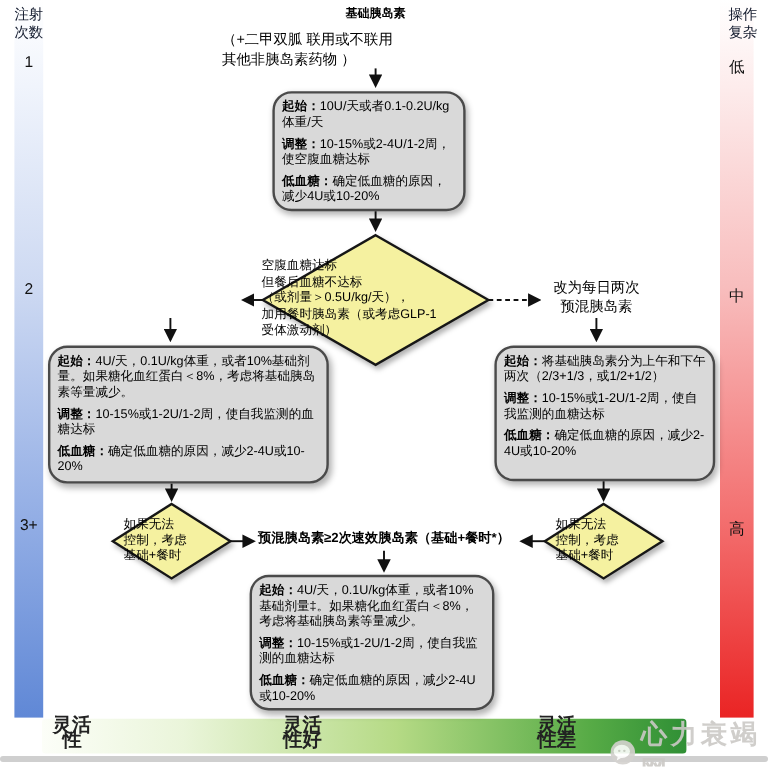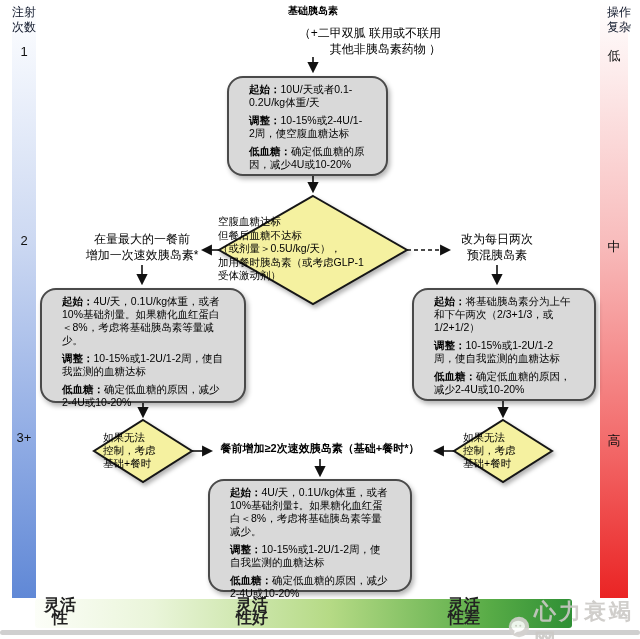--- a/index.html
+++ b/index.html
@@ -13,24 +13,24 @@
     background:linear-gradient(180deg,#ffffff 0%,#fdecec 12%,#f8bdbd 40%,#f37070 72%,#ea2424 100%);}
   .bottom-bar{position:absolute;left:35px;top:599px;width:537px;height:29px;border-radius:3px;
     background:linear-gradient(90deg,#fcfef8 0%,#eaf5da 22%,#b5da85 55%,#57ab46 85%,#2f8f35 100%);}
   .bottom-rule{position:absolute;left:0;top:630px;width:640px;height:5px;background:#cfcfcf;border-radius:3px;}
   .axis-head{position:absolute;font-size:12px;line-height:15px;color:#0f172a;text-align:center;width:34px;}
   .axis-tick{position:absolute;font-size:13px;color:#111;text-align:center;width:34px;}
   .flex-label{position:absolute;font-size:16px;font-weight:600;color:#222;line-height:13px;text-align:center;width:44px;}
 
   
   .title{position:absolute;left:210px;top:4px;width:206px;text-align:center;font-size:10px;font-weight:bold;color:#000;}
-  .subtitle{position:absolute;left:185px;top:25px;width:256px;text-align:right;font-size:12px;line-height:16px;color:#000;}
+  .subtitle{position:absolute;left:185px;top:25px;width:256px;text-align:left;font-size:12px;line-height:16px;color:#000;}
 
   .gbox{position:absolute;background:#d9d9d9;border:2px solid #4a4a4a;border-radius:16px;
-    box-shadow:2px 3px 5px rgba(0,0,0,.3);padding:5px 20px;box-sizing:border-box;color:#000;}
+    box-shadow:2px 3px 5px rgba(0,0,0,.3);padding:5px 6px;box-sizing:border-box;color:#000;}
   .gbox p{margin:0 0 5px 0;font-size:10.5px;line-height:13px;}
   .gbox b{font-weight:bold;}
 
   .dia-text{position:absolute;text-align:left;color:#000;}
   .dia-text div{white-space:nowrap;}
   .branch{position:absolute;text-align:center;font-size:12px;line-height:16px;color:#000;}
   .center-note{position:absolute;left:207px;top:441px;width:226px;text-align:center;
     font-size:11px;font-weight:600;color:#000;white-space:nowrap;}
 
   svg.connect{position:absolute;left:0;top:0;z-index:1;}
@@ -128,30 +128,26 @@
     </div>
 
     <div class="dia-text" style="left:218px;top:215px;width:190px;font-size:10.5px;line-height:13.5px;">
       <div>空腹血糖达标</div>
       <div>但餐后血糖不达标</div>
       <div>（或剂量＞0.5U/kg/天），</div>
       <div>加用餐时胰岛素（或考虑GLP-1</div>
       <div>受体激动剂）</div>
     </div>
 
-    <div class="branch" style="left:68px;top:231px;width:148px;">
-      <div>在量最大的一餐前</div>
-      <div>增加一次速效胰岛素*</div>
-    </div>
     <div class="branch" style="left:440px;top:231px;width:114px;">
       <div>改为每日两次</div>
       <div>预混胰岛素</div>
     </div>
 
-    <div class="gbox" style="left:40px;top:288px;width:206px;height:115px;">
+    <div class="gbox" style="left:40px;top:288px;width:234px;height:115px;">
       <p><b>起始：</b><span>4U/天，0.1U/kg体重，或者10%基础剂量。如果糖化血红蛋白＜8%，考虑将基础胰岛素等量减少。</span></p>
       <p><b>调整：</b><span>10-15%或1-2U/1-2周，使自我监测的血糖达标</span></p>
       <p><b>低血糖：</b><span>确定低血糖的原因，减少2-4U或10-20%</span></p>
     </div>
 
     <div class="gbox" style="left:412px;top:288px;width:184px;height:113px;">
       <p><b>起始：</b><span>将基础胰岛素分为上午和下午两次（2/3+1/3，或1/2+1/2）</span></p>
       <p><b>调整：</b><span>10-15%或1-2U/1-2周，使自我监测的血糖达标</span></p>
       <p><b>低血糖：</b><span>确定低血糖的原因，减少2-4U或10-20%</span></p>
     </div>
@@ -160,21 +156,21 @@
       <div>如果无法</div>
       <div>控制，考虑</div>
       <div>基础+餐时</div>
     </div>
     <div class="dia-text" style="left:463px;top:431px;width:80px;font-size:10.5px;line-height:13px;">
       <div>如果无法</div>
       <div>控制，考虑</div>
       <div>基础+餐时</div>
     </div>
 
-    <div class="center-note">餐前增加≥2次速效胰岛素（基础+餐时*）</div>
+    <div class="center-note">预混胰岛素≥2次速效胰岛素（基础+餐时*）</div>
 
     <div class="gbox" style="left:208px;top:479px;width:204px;height:113px;">
       <p><b>起始：</b><span>4U/天，0.1U/kg体重，或者10%基础剂量‡。如果糖化血红蛋白＜8%，考虑将基础胰岛素等量减少。</span></p>
       <p><b>调整：</b><span>10-15%或1-2U/1-2周，使自我监测的血糖达标</span></p>
       <p><b>低血糖：</b><span>确定低血糖的原因，减少2-4U或10-20%</span></p>
     </div>
   </div>
 
   <div class="watermark">
     <svg width="26" height="26" viewBox="0 0 26 26">

